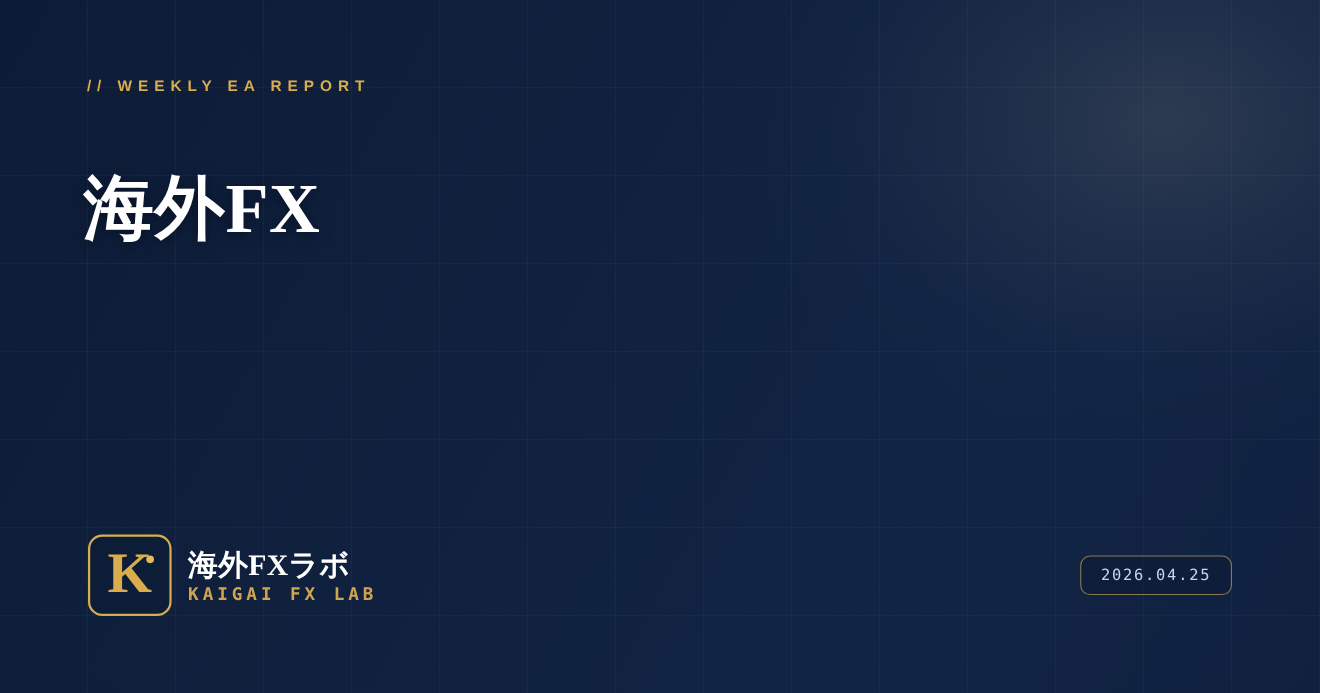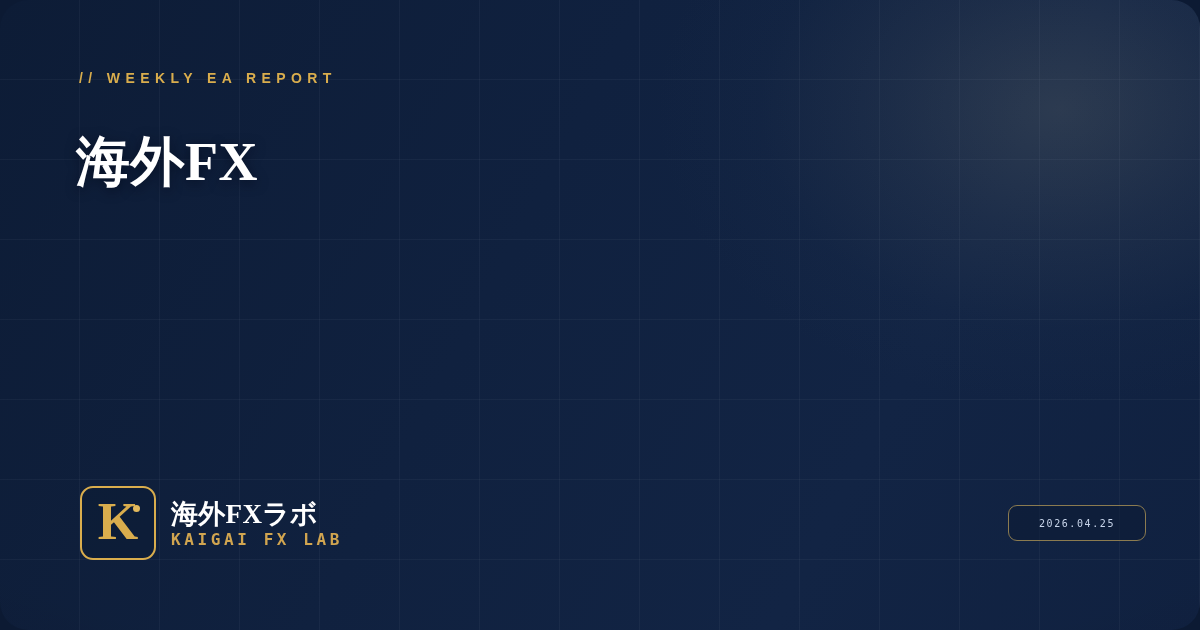--- a/index.html
+++ b/index.html
@@ -13,21 +13,20 @@
     height: 630px;
     overflow: hidden;
     background:
       radial-gradient(520px 380px at 1060px 110px,
           rgba(150,150,130,0.20) 0%,
           rgba(120,125,120,0.11) 32%,
           rgba(60,80,100,0.045) 58%,
           rgba(0,0,0,0) 78%),
       linear-gradient(118deg, #0d1c36 0%, #10213f 42%, #122444 72%, #102140 100%);
     font-family: "Liberation Sans", sans-serif;
-    border-radius: 28px;
     -webkit-font-smoothing: antialiased;
   }
 
   
   .grid-overlay {
     position: absolute;
     inset: 0;
     background-image:
       linear-gradient(to right, rgba(175,185,200,0.055) 1px, rgba(0,0,0,0) 1px),
       linear-gradient(to bottom, rgba(175,185,200,0.055) 1px, rgba(0,0,0,0) 1px);
@@ -59,25 +58,26 @@
   
   .headline {
     position: absolute;
     left: 76px;
     top: 116px;
     width: 1000px;
   }
   .headline-line {
     font-family: "Liberation Serif", "DejaVu Serif", serif;
     font-weight: 700;
-    font-size: 54px;
+    font-size: 64px;
     line-height: 92px;
     letter-spacing: 0.5px;
     white-space: nowrap;
     text-shadow: 0 3px 12px rgba(3,8,22,0.55);
+    margin-top: 28px;
   }
   .tx-white { color: #ffffff; }
   .tx-gold  { color: #d9ad4d; }
 
   
   .brand {
     position: absolute;
     left: 80px;
     top: 486px;
     display: flex;
@@ -130,33 +130,33 @@
     font-size: 16px;
     line-height: 14px;
     letter-spacing: 3.6px;
     color: #d1a550;
     white-space: nowrap;
   }
 
   
   .date-badge {
     position: absolute;
-    left: 1008px;
+    left: 982px;
     top: 505px;
     width: 138px;
     height: 36px;
     box-sizing: border-box;
     border: 1px solid #8b7b50;
     border-radius: 9px;
     background: rgba(13,27,52,0.55);
     display: flex;
     align-items: center;
     justify-content: center;
     font-family: "DejaVu Sans Mono", "Liberation Mono", monospace;
-    font-size: 10px;
+    font-size: 14px;
     letter-spacing: 1.6px;
     color: #c8d5ea;
     white-space: nowrap;
   }
 </style>
 </head>
 <body>
 
 <div id="og-card">
 

